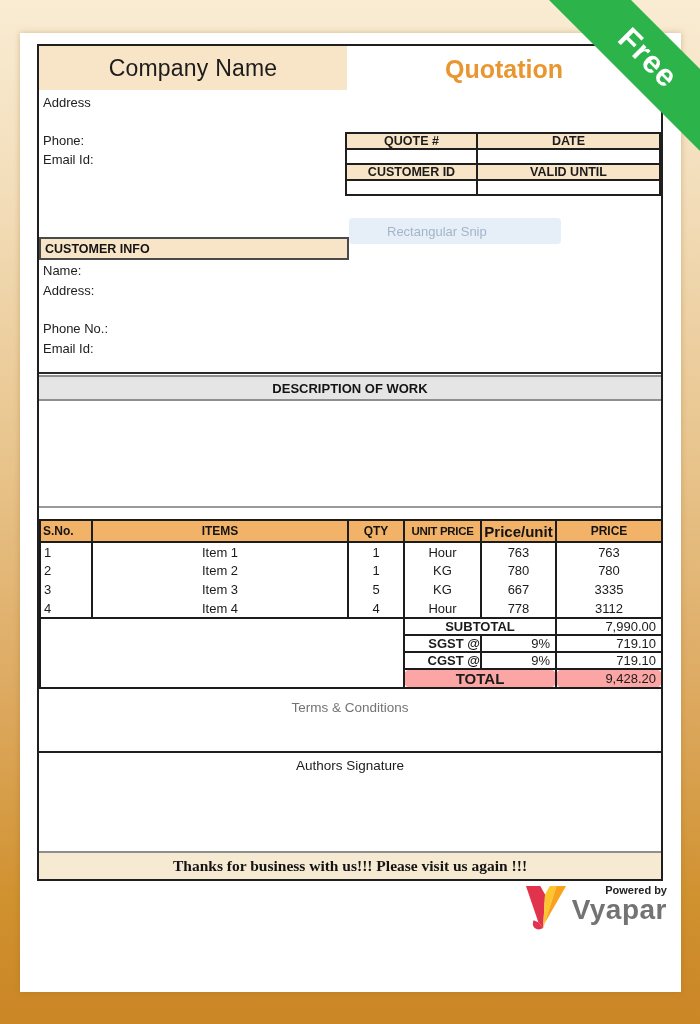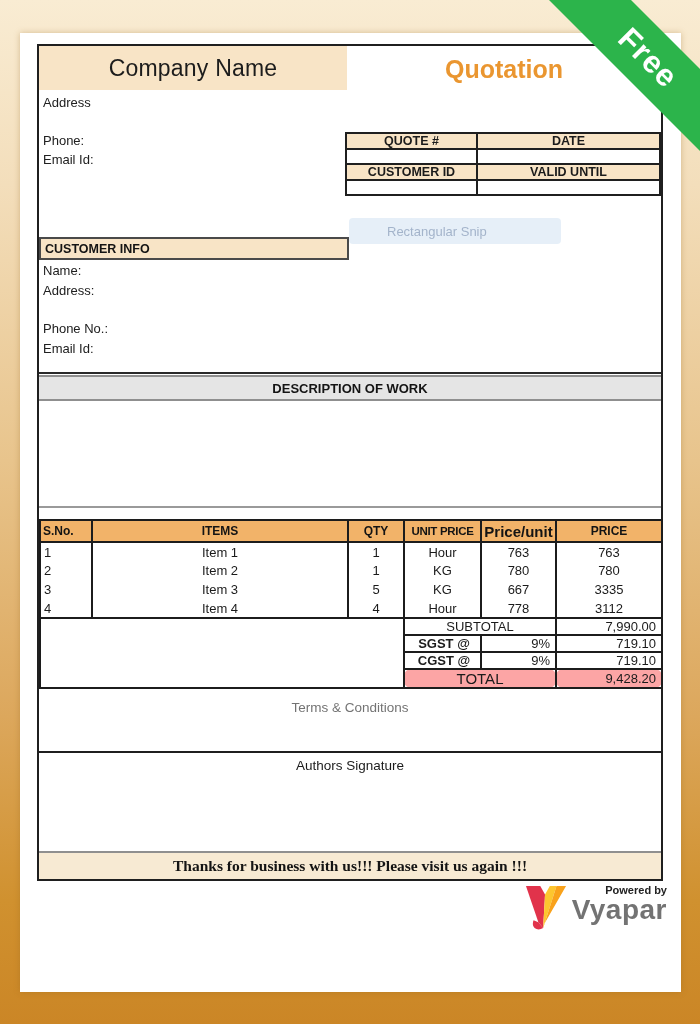--- a/index.html
+++ b/index.html
@@ -77,22 +77,22 @@
   .items th.h-unitprice { font-size:11.5px; letter-spacing:-.3px; }
   .items th.h-priceunit { font-size:15px; }
   .items tr.it td {
     font-size:13px; text-align:center; height:19px;
     border-left:2px solid #1c1c1c; border-right:2px solid #1c1c1c;
     border-top:none; border-bottom:none;
   }
   .items tr.it td.c-sno { text-align:left; padding-left:3px; }
   .items tr.tot td { border:2px solid #1c1c1c; height:15px; font-size:13px; }
   .items td.blank { border:none; border-top:2px solid #1c1c1c; border-right:2px solid #1c1c1c; background:#fff; }
-  .items td.lab-c { font-weight:normal; font-size:14px; text-align:center;margin-top:8px; }
-  .items td.lab-l { font-weight:bold; font-size:14px; text-align:center; padding-left:3px; }
+  .items td.lab-c { font-weight:bold; font-size:14px; text-align:center;margin-top:8px; }
+  .items td.lab-l { font-weight:bold; font-size:14px; text-align:right; padding-left:3px; }
   .items td.num { text-align:right; padding-right:5px; }
   .items tr.total-row td { background:#fca5a5;border-radius:7px; }
   .items tr.total-row td.lab-c { font-size:15px; }
   
   .terms-title { position:absolute; left:0; top:654px; width:100%; text-align:center; font-size:13.5px; color:#737373; }
   .terms-line  { position:absolute; left:0; top:705px; width:100%; height:2px; background:#1f1f1f; }
   .sig-title   { position:absolute; left:0; top:712px; width:100%; text-align:center; font-size:13.5px; color:#1b1b1b; }
   
   .thanks {
     position:absolute; left:0; top:805px; width:100%; height:28px;

